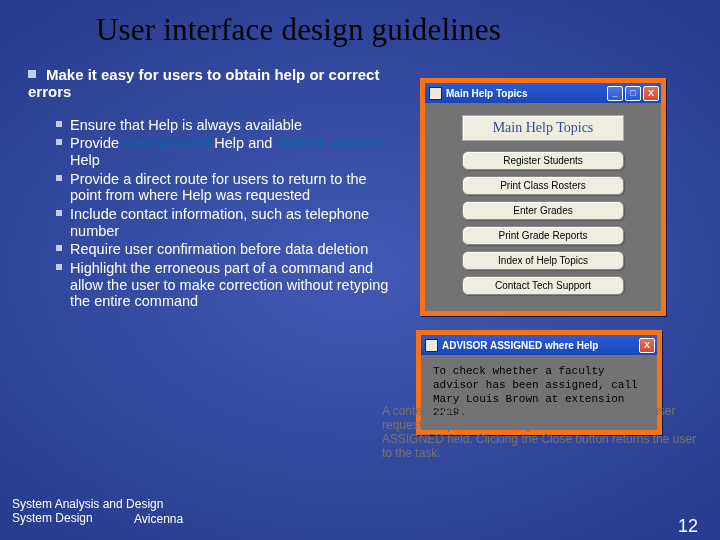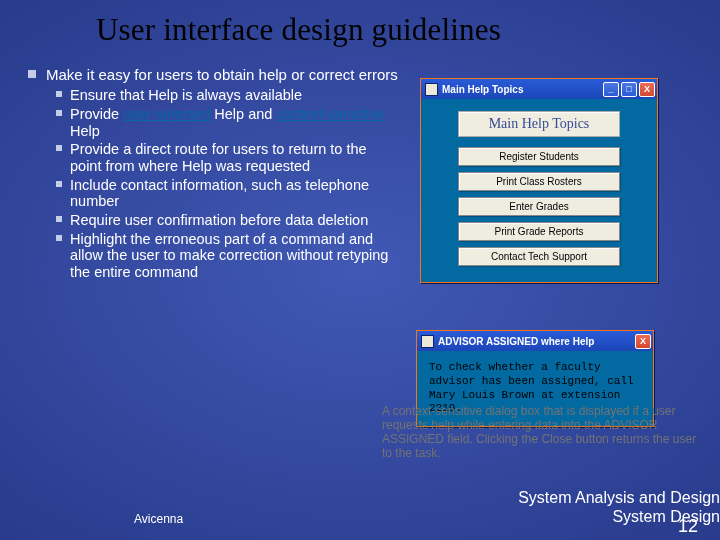--- a/index.html
+++ b/index.html
@@ -8,43 +8,43 @@
     background:radial-gradient(ellipse 900px 600px at 50% 50%, #4159b5 0%, #2a3d8f 55%, #1b2b75 100%);
     font-family:Verdana,Tahoma,sans-serif;color:#fff;position:relative;overflow:hidden;
   }
   
   .title{color:#000;font-family:"Times New Roman",serif;font-size:31px;
     position:absolute;left:96px;top:12px;letter-spacing:.2px}
   
   .content{position:absolute;left:28px;top:66px;width:380px;font-size:15px;line-height:1.15}
   .sq{display:inline-block;width:8px;height:8px;background:#c5cce8;margin-right:10px;vertical-align:2px}
   .sq.sm{width:6px;height:6px;margin-right:8px;vertical-align:3px}
-  .lvl1{font-weight:400;margin-bottom:4px}
+  .lvl1{font-weight:700;margin-bottom:16px}
   .lvl2{margin-left:28px;margin-bottom:2px;font-size:14.5px}
   .lvl2 .txt{display:inline-block;width:320px;vertical-align:top}
   .u{color:#0369a1;text-decoration:underline}
   
   .author{position:absolute;left:134px;bottom:14px;font-size:12px}
-  .center{position:absolute;left:12px;right:0;bottom:14px;text-align:right;font-size:16px;line-height:1.15}
+  .center{position:absolute;left:12px;right:0;bottom:14px;text-align:left;font-size:12px;line-height:1.15}
   .pagenum{position:absolute;right:22px;bottom:3px;font-size:18px}
   
   .caption{position:absolute;left:382px;top:404px;width:316px;font-size:12px;line-height:1.18;color:#737373}
   
-  .win{position:absolute;background:#0369a1;border:1px solid #f97316;box-shadow:1px 1px 0 #001a55}
+  .win{position:absolute;background:#737373;border:5px solid #f97316;box-shadow:1px 1px 0 #001a55}
   .win .tbar{height:20px;background:linear-gradient(#2a5bd7,#1b46b8);display:flex;align-items:center;
     padding:0 2px 0 4px;color:#fff;font-size:10px;font-weight:700;justify-content:space-between}
   .tbar .ticon{width:11px;height:11px;background:#ece9d8;border:1px solid #0a246a;display:inline-block;margin-right:4px}
   .tbar .ttl{display:flex;align-items:center}
   .tbar .winbtns{display:flex;gap:2px}
   .tbar .wbtn{width:14px;height:13px;border:1px solid #fff;border-radius:2px;font-size:9px;
     display:flex;align-items:center;justify-content:center;font-weight:700;color:#fff;background:linear-gradient(#4d78e0,#2a5bd7)}
   .tbar .wbtn.close{background:linear-gradient(#ef6b55,#d0492f)}
   .win .body{padding:10px 12px;color:#000;font-size:11px}
   .bigbtn{display:block;width:160px;margin:0 auto 6px;padding:3px 0;background:#efede0;
-    border:1px solid #888;border-radius:0;color:#000;text-align:center;font-size:10px;
+    border:1px solid #888;border-radius:6px;color:#000;text-align:center;font-size:10px;
     box-shadow:inset 1px 1px 0 #fff, 1px 1px 1px rgba(0,0,0,.2)}
   .banner{background:#efede0;border:1px solid #aaa;text-align:center;font-family:"Times New Roman",serif;
     font-size:14px;color:#374a95;padding:4px 0;margin:2px auto 10px;width:160px;
     box-shadow:inset 1px 1px 0 #fff}
   .win.small .body{font-family:Liberation Mono, monospace;font-size:11px;line-height:1.25}
 </style>
 </head>
 <body>
 
 <div class="title">User interface design guidelines</div>
@@ -72,20 +72,21 @@
       <span class="wbtn">□</span>
       <span class="wbtn close">X</span>
     </span>
   </div>
   <div class="body">
     <div class="banner">Main Help Topics</div>
     <div class="bigbtn">Register Students</div>
     <div class="bigbtn">Print Class Rosters</div>
     <div class="bigbtn">Enter Grades</div>
     <div class="bigbtn">Print Grade Reports</div>
+    <div class="bigbtn">Index of Help Topics</div>
     <div class="bigbtn">Contact Tech Support</div>
   </div>
 </div>
 
 <div class="win small" style="left:416px;top:330px;width:236px">
   <div class="tbar">
     <span class="ttl">
         <span class="ticon"></span>
         <span>ADVISOR ASSIGNED where Help</span>
       </span>

